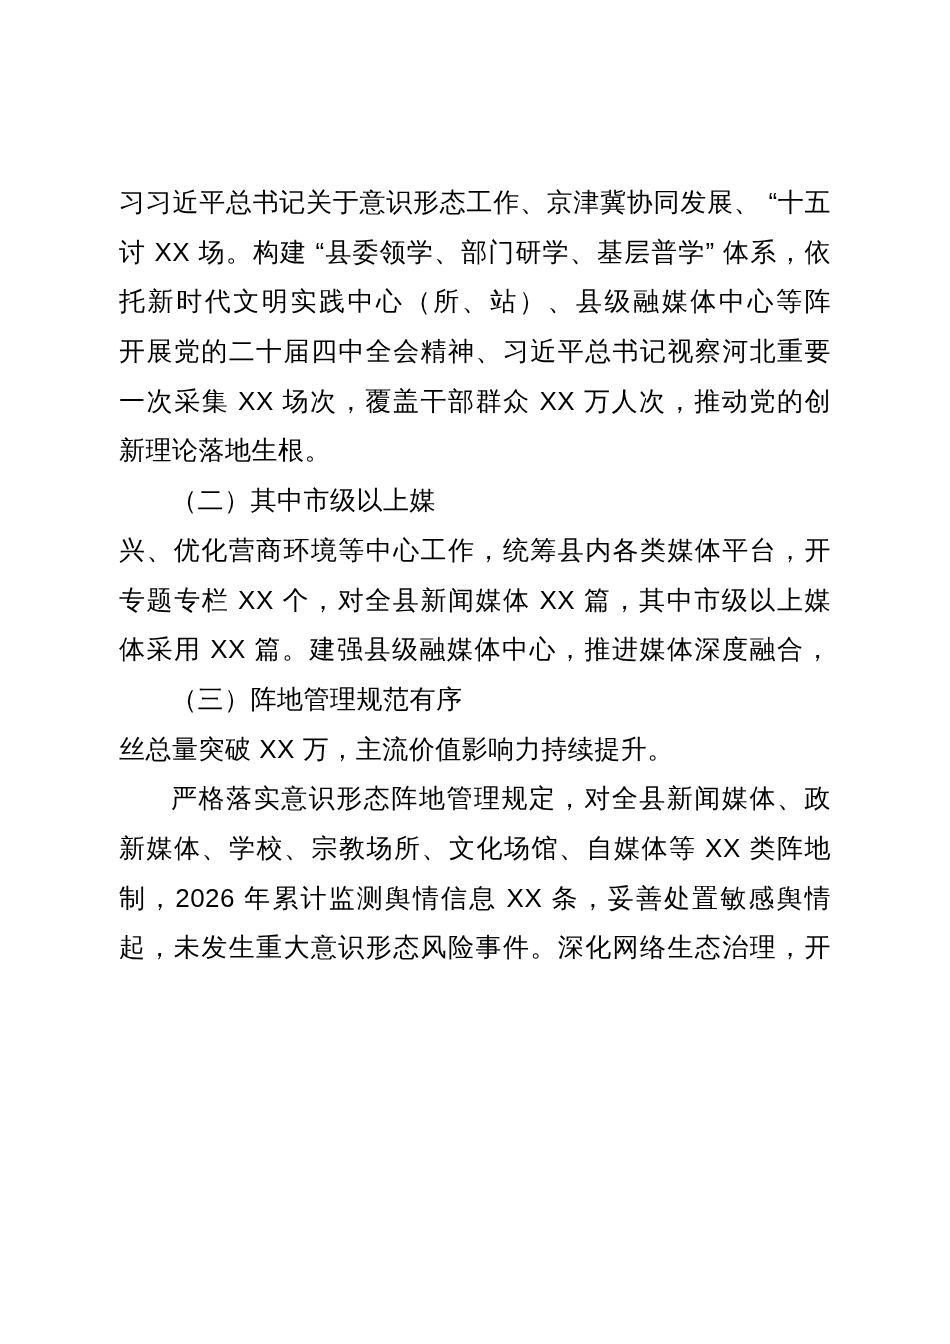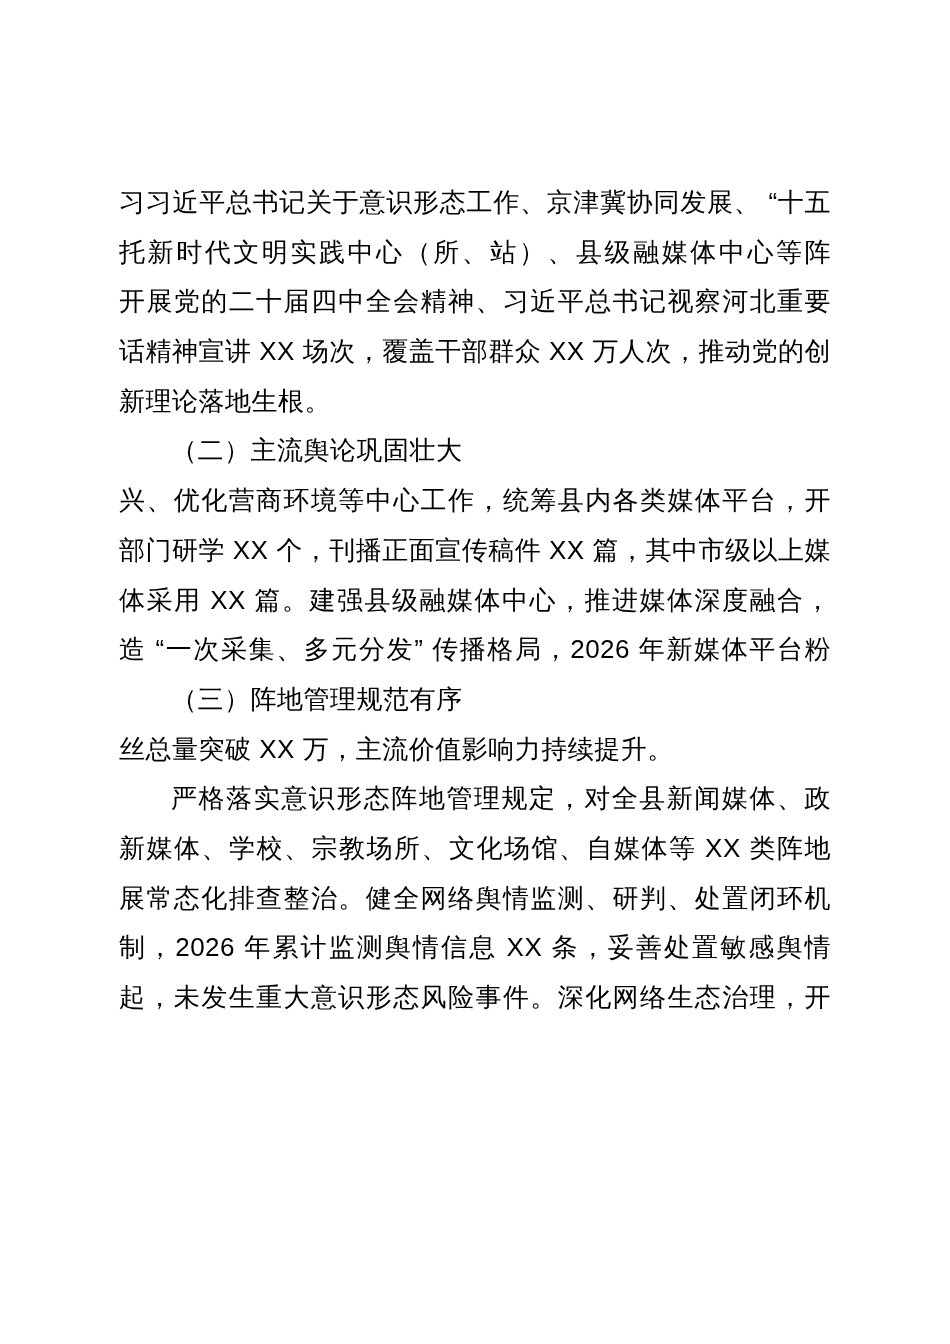--- a/index.html
+++ b/index.html
@@ -44,30 +44,29 @@
   .line.indent {
     text-indent: 52px;
   }
 </style>
 </head>
 <body>
 
 <div class="sheet">
   <div class="textblock">
     <div class="line">习习近平总书记关于意识形态工作、京津冀协同发展、 “十五</div>
+    <div class="line">讨 XX 场。构建 “县委领学、部门研学、基层普学” 体系，依</div>
     <div class="line">托新时代文明实践中心（所、站）、县级融媒体中心等阵地，</div>
     <div class="line">开展党的二十届四中全会精神、习近平总书记视察河北重要讲</div>
-    <div class="line">话精神宣讲 XX 场次，覆盖干部群众 XX 万人次，推动党的创</div>
+    <div class="line">一次采集 XX 场次，覆盖干部群众 XX 万人次，推动党的创</div>
     <div class="line short">新理论落地生根。</div>
-    <div class="line short indent">（二）主流舆论巩固壮大</div>
+    <div class="line short indent">（二）其中市级以上媒</div>
     <div class="line">兴、优化营商环境等中心工作，统筹县内各类媒体平台，开设</div>
-    <div class="line">部门研学 XX 个，刊播正面宣传稿件 XX 篇，其中市级以上媒</div>
+    <div class="line">专题专栏 XX 个，对全县新闻媒体 XX 篇，其中市级以上媒</div>
     <div class="line">体采用 XX 篇。建强县级融媒体中心，推进媒体深度融合，打</div>
-    <div class="line">造 “一次采集、多元分发” 传播格局，2026 年新媒体平台粉</div>
     <div class="line short indent">（三）阵地管理规范有序</div>
     <div class="line short">丝总量突破 XX 万，主流价值影响力持续提升。</div>
     <div class="line indent">严格落实意识形态阵地管理规定，对全县新闻媒体、政务</div>
     <div class="line">新媒体、学校、宗教场所、文化场馆、自媒体等 XX 类阵地开</div>
-    <div class="line">展常态化排查整治。健全网络舆情监测、研判、处置闭环机</div>
     <div class="line">制，2026 年累计监测舆情信息 XX 条，妥善处置敏感舆情 XX</div>
     <div class="line">起，未发生重大意识形态风险事件。深化网络生态治理，开展</div>
   </div>
 </div>
 
 </body></html>

